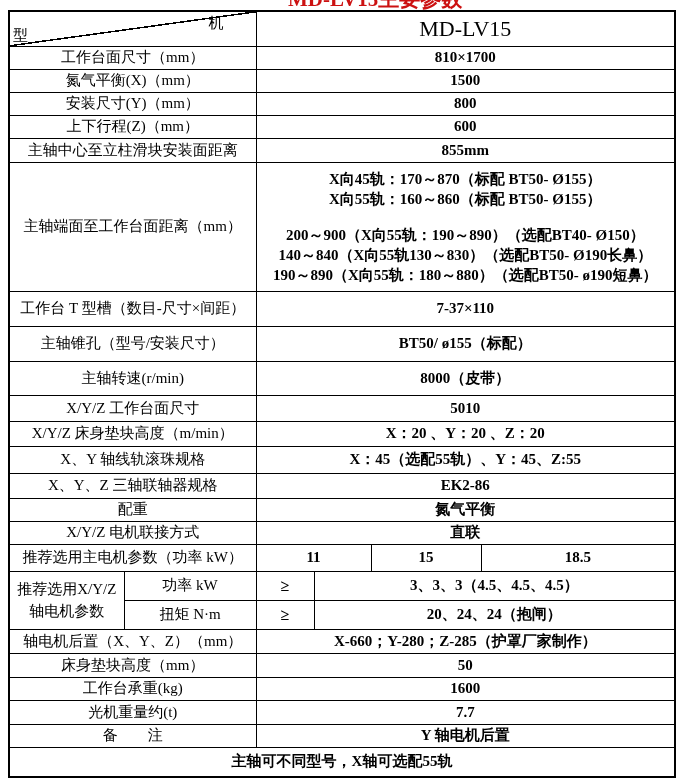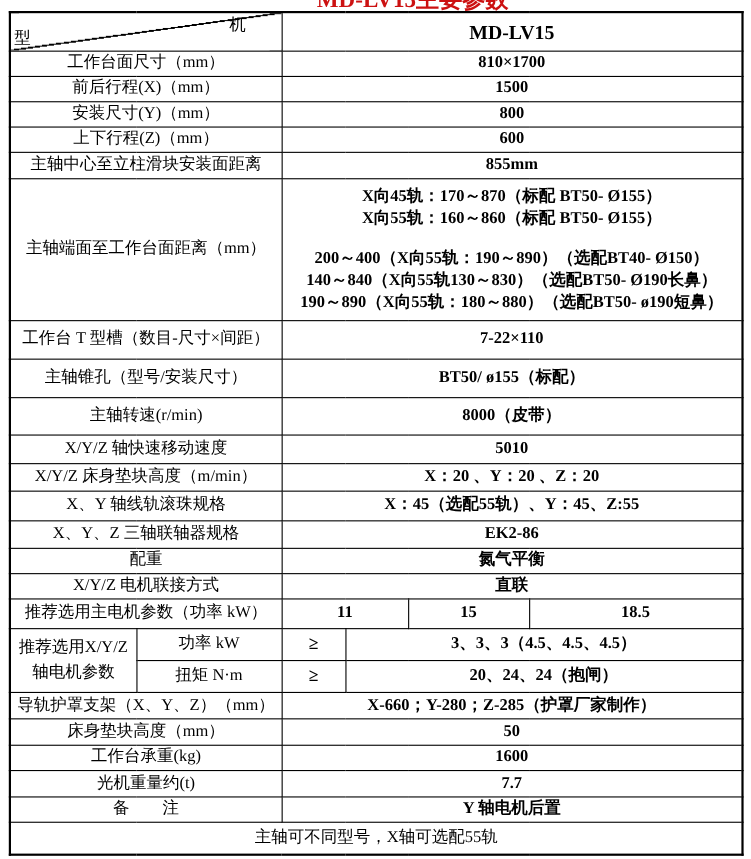--- a/index.html
+++ b/index.html
@@ -19,35 +19,35 @@
     position:absolute;top:10px;left:8px;width:666px;
     border-collapse:collapse;table-layout:fixed;
     border:2px solid #000;
   }
   td{
     border:1px solid #000;text-align:center;vertical-align:middle;
     padding:0 2px;font-size:15px;line-height:1.25;overflow:hidden;
   }
   td.lbl{font-weight:normal;text-align:center;}
   td.val{font-weight:bold;}
-  td.model{font-size:18px;font-weight:bold;}
+  td.model{font-size:22px;font-weight:normal;}
   td.corner{
     position:relative;padding:0;
     background-image:linear-gradient(to bottom right,
       transparent calc(50% - 1px), #000 calc(50% - 1px),
       #000 calc(50% + 0.5px), transparent calc(50% + 0.5px));
   }
   .corner-top{position:absolute;top:2px;right:32px;font-size:15px;}
   .corner-bottom{position:absolute;bottom:1px;left:3px;font-size:15px;}
   td.bigcell{padding:4px 16px;margin-left:21px;}
   .line{display:block;font-weight:bold;font-size:15px;line-height:20px;white-space:nowrap;}
   .group-std{margin-bottom:16px;}
   .gte{font-weight:bold;font-size:16px;}
   .axis-lbl div{line-height:22px;}
-  td.footnote{font-weight:normal;}
+  td.footnote{font-weight:bold;}
   
   tr.h35{height:35px;} tr.h23{height:23px;} tr.h24{height:24px;}
   tr.h129{height:129px;} tr.h34{height:34px;} tr.h26{height:26px;}
   tr.h25{height:25px;} tr.h27{height:27px;} tr.h29{height:29px;}
   tr.h30{height:30px;}
 </style>
 </head>
 <body>
 
 <div class="title-clip">
@@ -71,21 +71,21 @@
       <span class="corner-bottom">型</span>
     </td>
     <td class="model" colspan="4">MD-LV15</td>
   </tr>
 
   <tr class="h23">
     <td class="lbl" colspan="2">工作台面尺寸（mm）</td>
     <td class="val" colspan="4">810×1700</td>
   </tr>
   <tr class="h23">
-    <td class="lbl" colspan="2">前后行程(X)（mm）</td>
+    <td class="lbl" colspan="2">氮气平衡(X)（mm）</td>
     <td class="val" colspan="4">1500</td>
   </tr>
   <tr class="h23">
     <td class="lbl" colspan="2">安装尺寸(Y)（mm）</td>
     <td class="val" colspan="4">800</td>
   </tr>
   <tr class="h23">
     <td class="lbl" colspan="2">上下行程(Z)（mm）</td>
     <td class="val" colspan="4">600</td>
   </tr>
@@ -95,41 +95,41 @@
   </tr>
 
   <tr class="h129">
     <td class="lbl" colspan="2">主轴端面至工作台面距离（mm）</td>
     <td class="bigcell" colspan="4">
       <div class="group-std">
         <span class="line">X向45轨：170～870（标配 BT50- Ø155）</span>
         <span class="line">X向55轨：160～860（标配 BT50- Ø155）</span>
       </div>
       <div>
-        <span class="line">200～400（X向55轨：190～890）（选配BT40- Ø150）</span>
+        <span class="line">200～900（X向55轨：190～890）（选配BT40- Ø150）</span>
         <span class="line">140～840（X向55轨130～830）（选配BT50- Ø190长鼻）</span>
         <span class="line">190～890（X向55轨：180～880）（选配BT50- ø190短鼻）</span>
       </div>
     </td>
   </tr>
 
   <tr class="h35">
     <td class="lbl" colspan="2">工作台 T 型槽（数目-尺寸×间距）</td>
-    <td class="val" colspan="4">7-22×110</td>
+    <td class="val" colspan="4">7-37×110</td>
   </tr>
   <tr class="h35">
     <td class="lbl" colspan="2">主轴锥孔（型号/安装尺寸）</td>
     <td class="val" colspan="4">BT50/ ø155（标配）</td>
   </tr>
   <tr class="h34">
     <td class="lbl" colspan="2">主轴转速(r/min)</td>
     <td class="val" colspan="4">8000（皮带）</td>
   </tr>
   <tr class="h26">
-    <td class="lbl" colspan="2">X/Y/Z 轴快速移动速度</td>
+    <td class="lbl" colspan="2">X/Y/Z 工作台面尺寸</td>
     <td class="val" colspan="4">5010</td>
   </tr>
   <tr class="h25">
     <td class="lbl" colspan="2">X/Y/Z 床身垫块高度（m/min）</td>
     <td class="val" colspan="4">X：20 、Y：20 、Z：20</td>
   </tr>
   <tr class="h27">
     <td class="lbl" colspan="2">X、Y 轴线轨滚珠规格</td>
     <td class="val" colspan="4">X：45（选配55轨）、Y：45、Z:55</td>
   </tr>
@@ -163,21 +163,21 @@
     <td class="val" colspan="3">3、3、3（4.5、4.5、4.5）</td>
   </tr>
 
   <tr class="h29">
     <td class="lbl">扭矩 N·m</td>
     <td class="gte">≥</td>
     <td class="val" colspan="3">20、24、24（抱闸）</td>
   </tr>
 
   <tr class="h24">
-    <td class="lbl" colspan="2">导轨护罩支架（X、Y、Z）（mm）</td>
+    <td class="lbl" colspan="2">轴电机后置（X、Y、Z）（mm）</td>
     <td class="val" colspan="4">X-660；Y-280；Z-285（护罩厂家制作）</td>
   </tr>
   <tr class="h24">
     <td class="lbl" colspan="2">床身垫块高度（mm）</td>
     <td class="val" colspan="4">50</td>
   </tr>
   <tr class="h23">
     <td class="lbl" colspan="2">工作台承重(kg)</td>
     <td class="val" colspan="4">1600</td>
   </tr>

